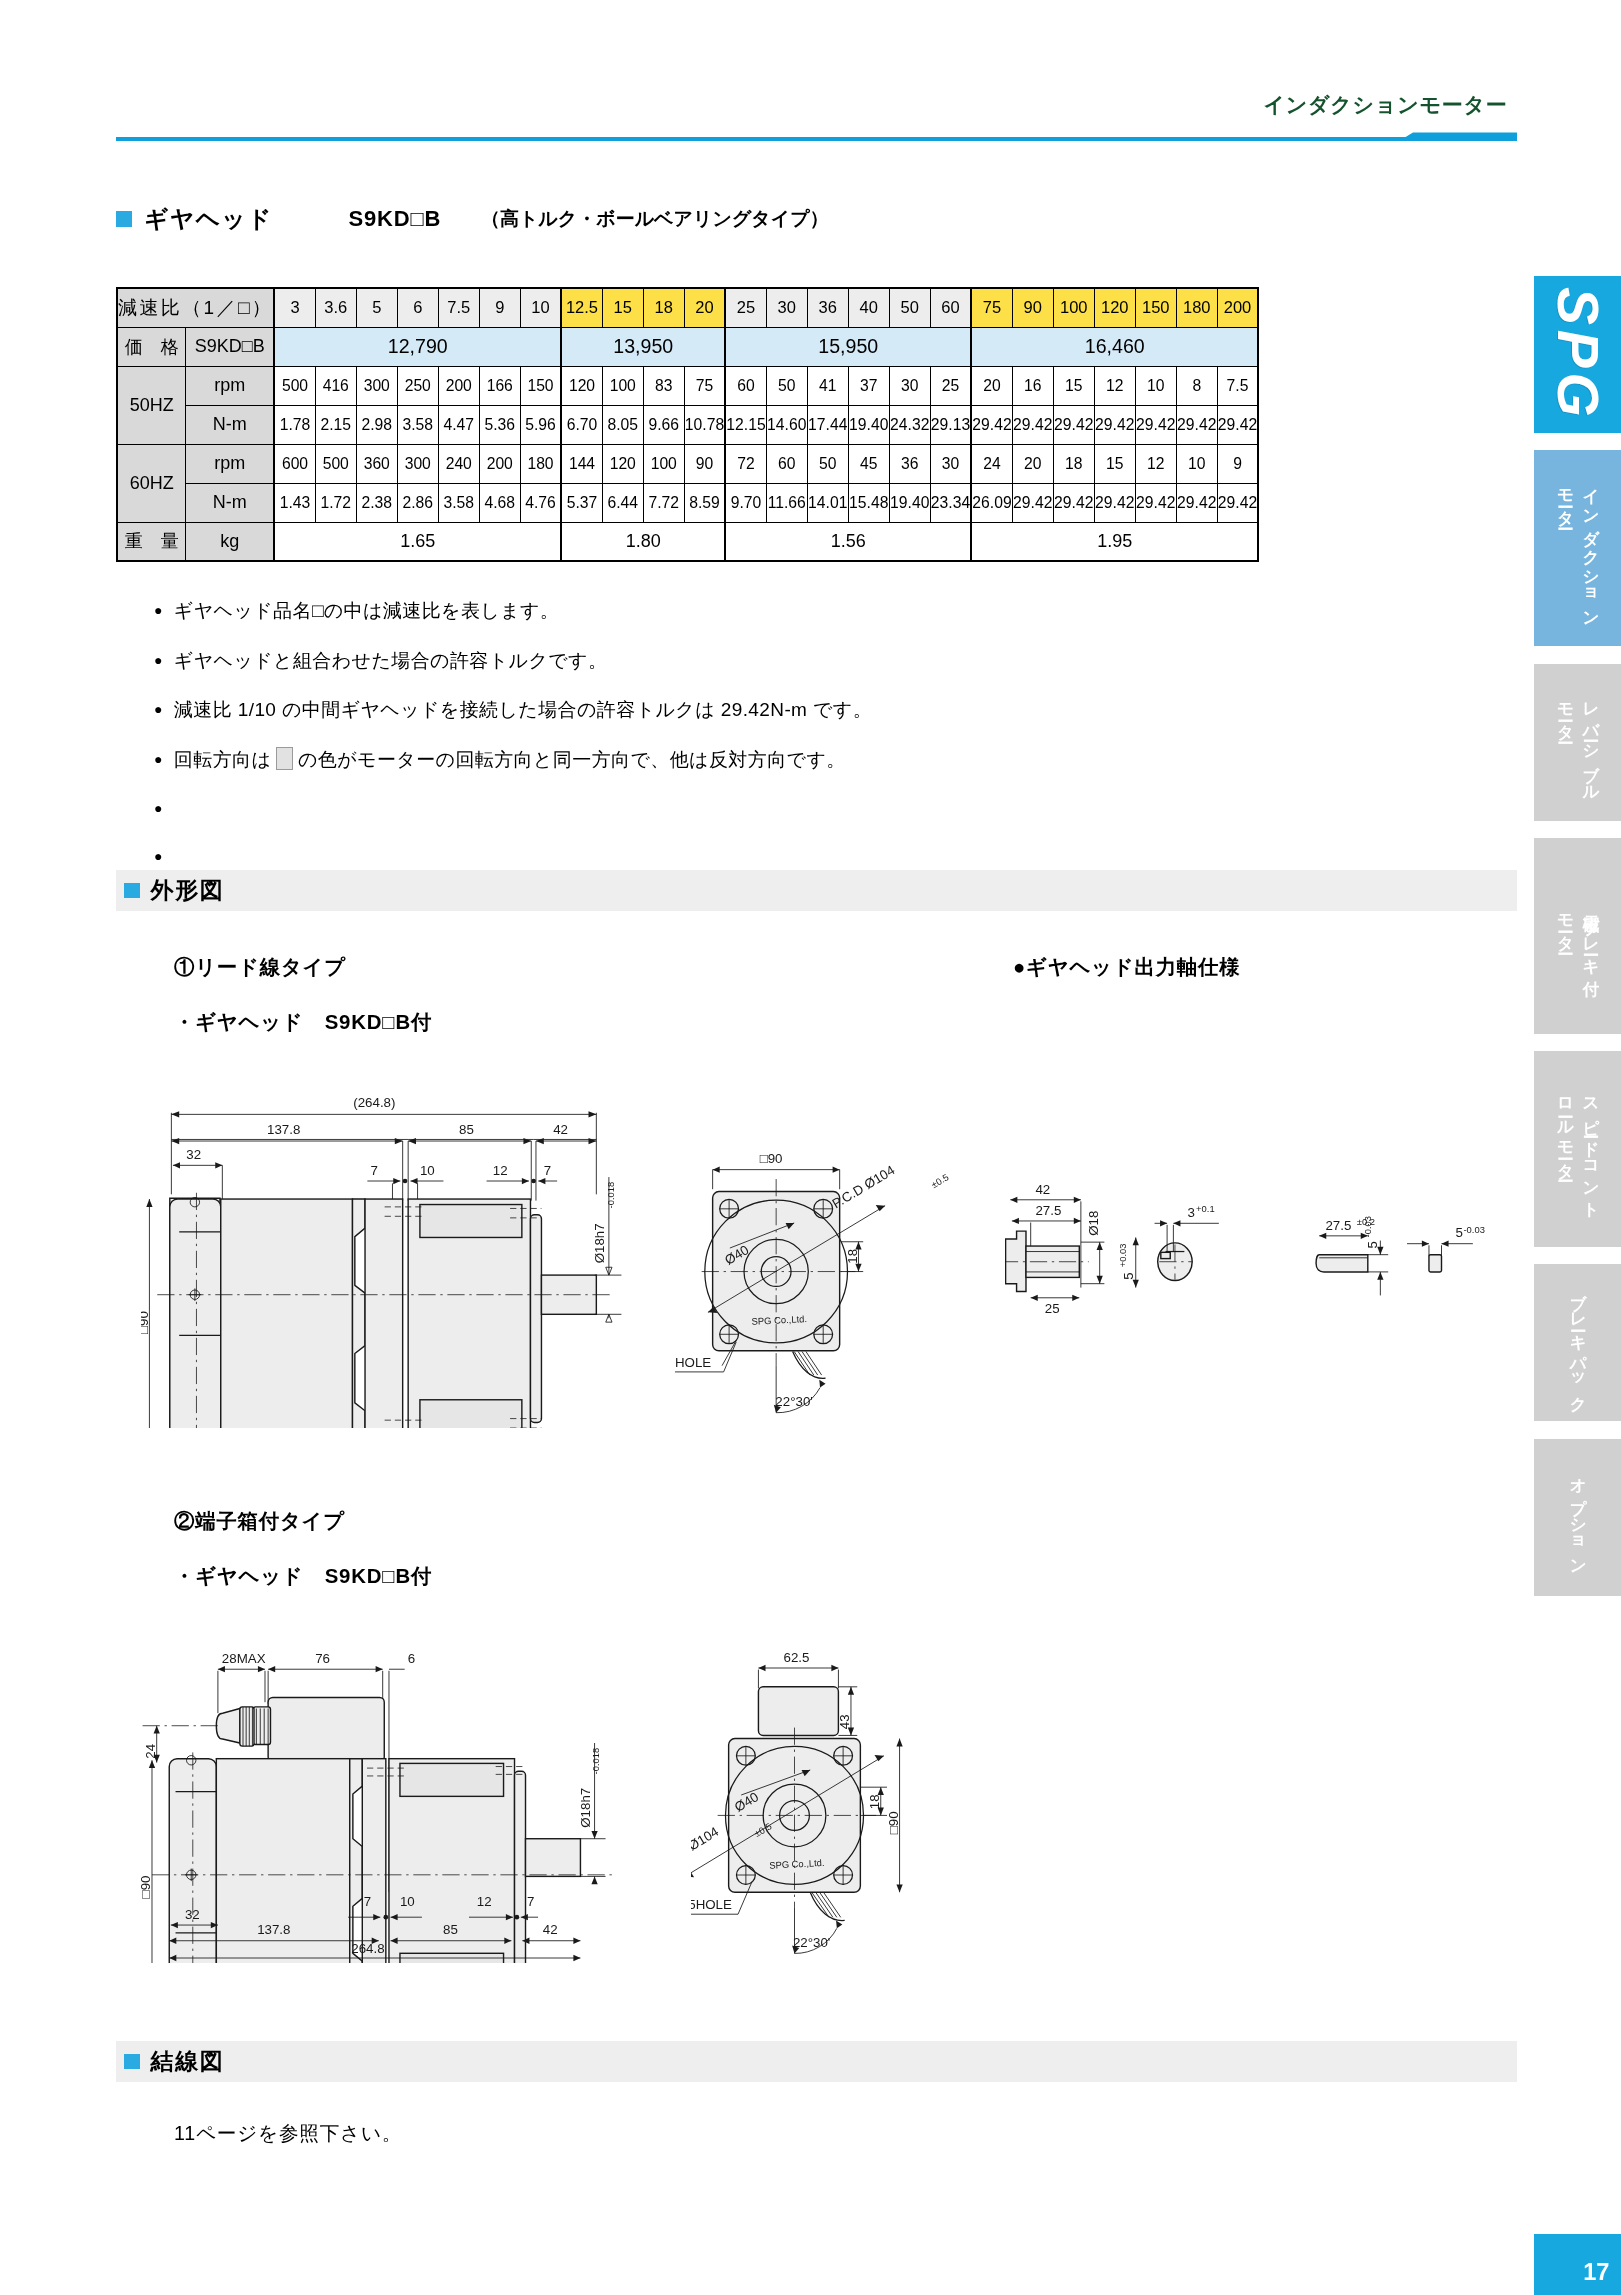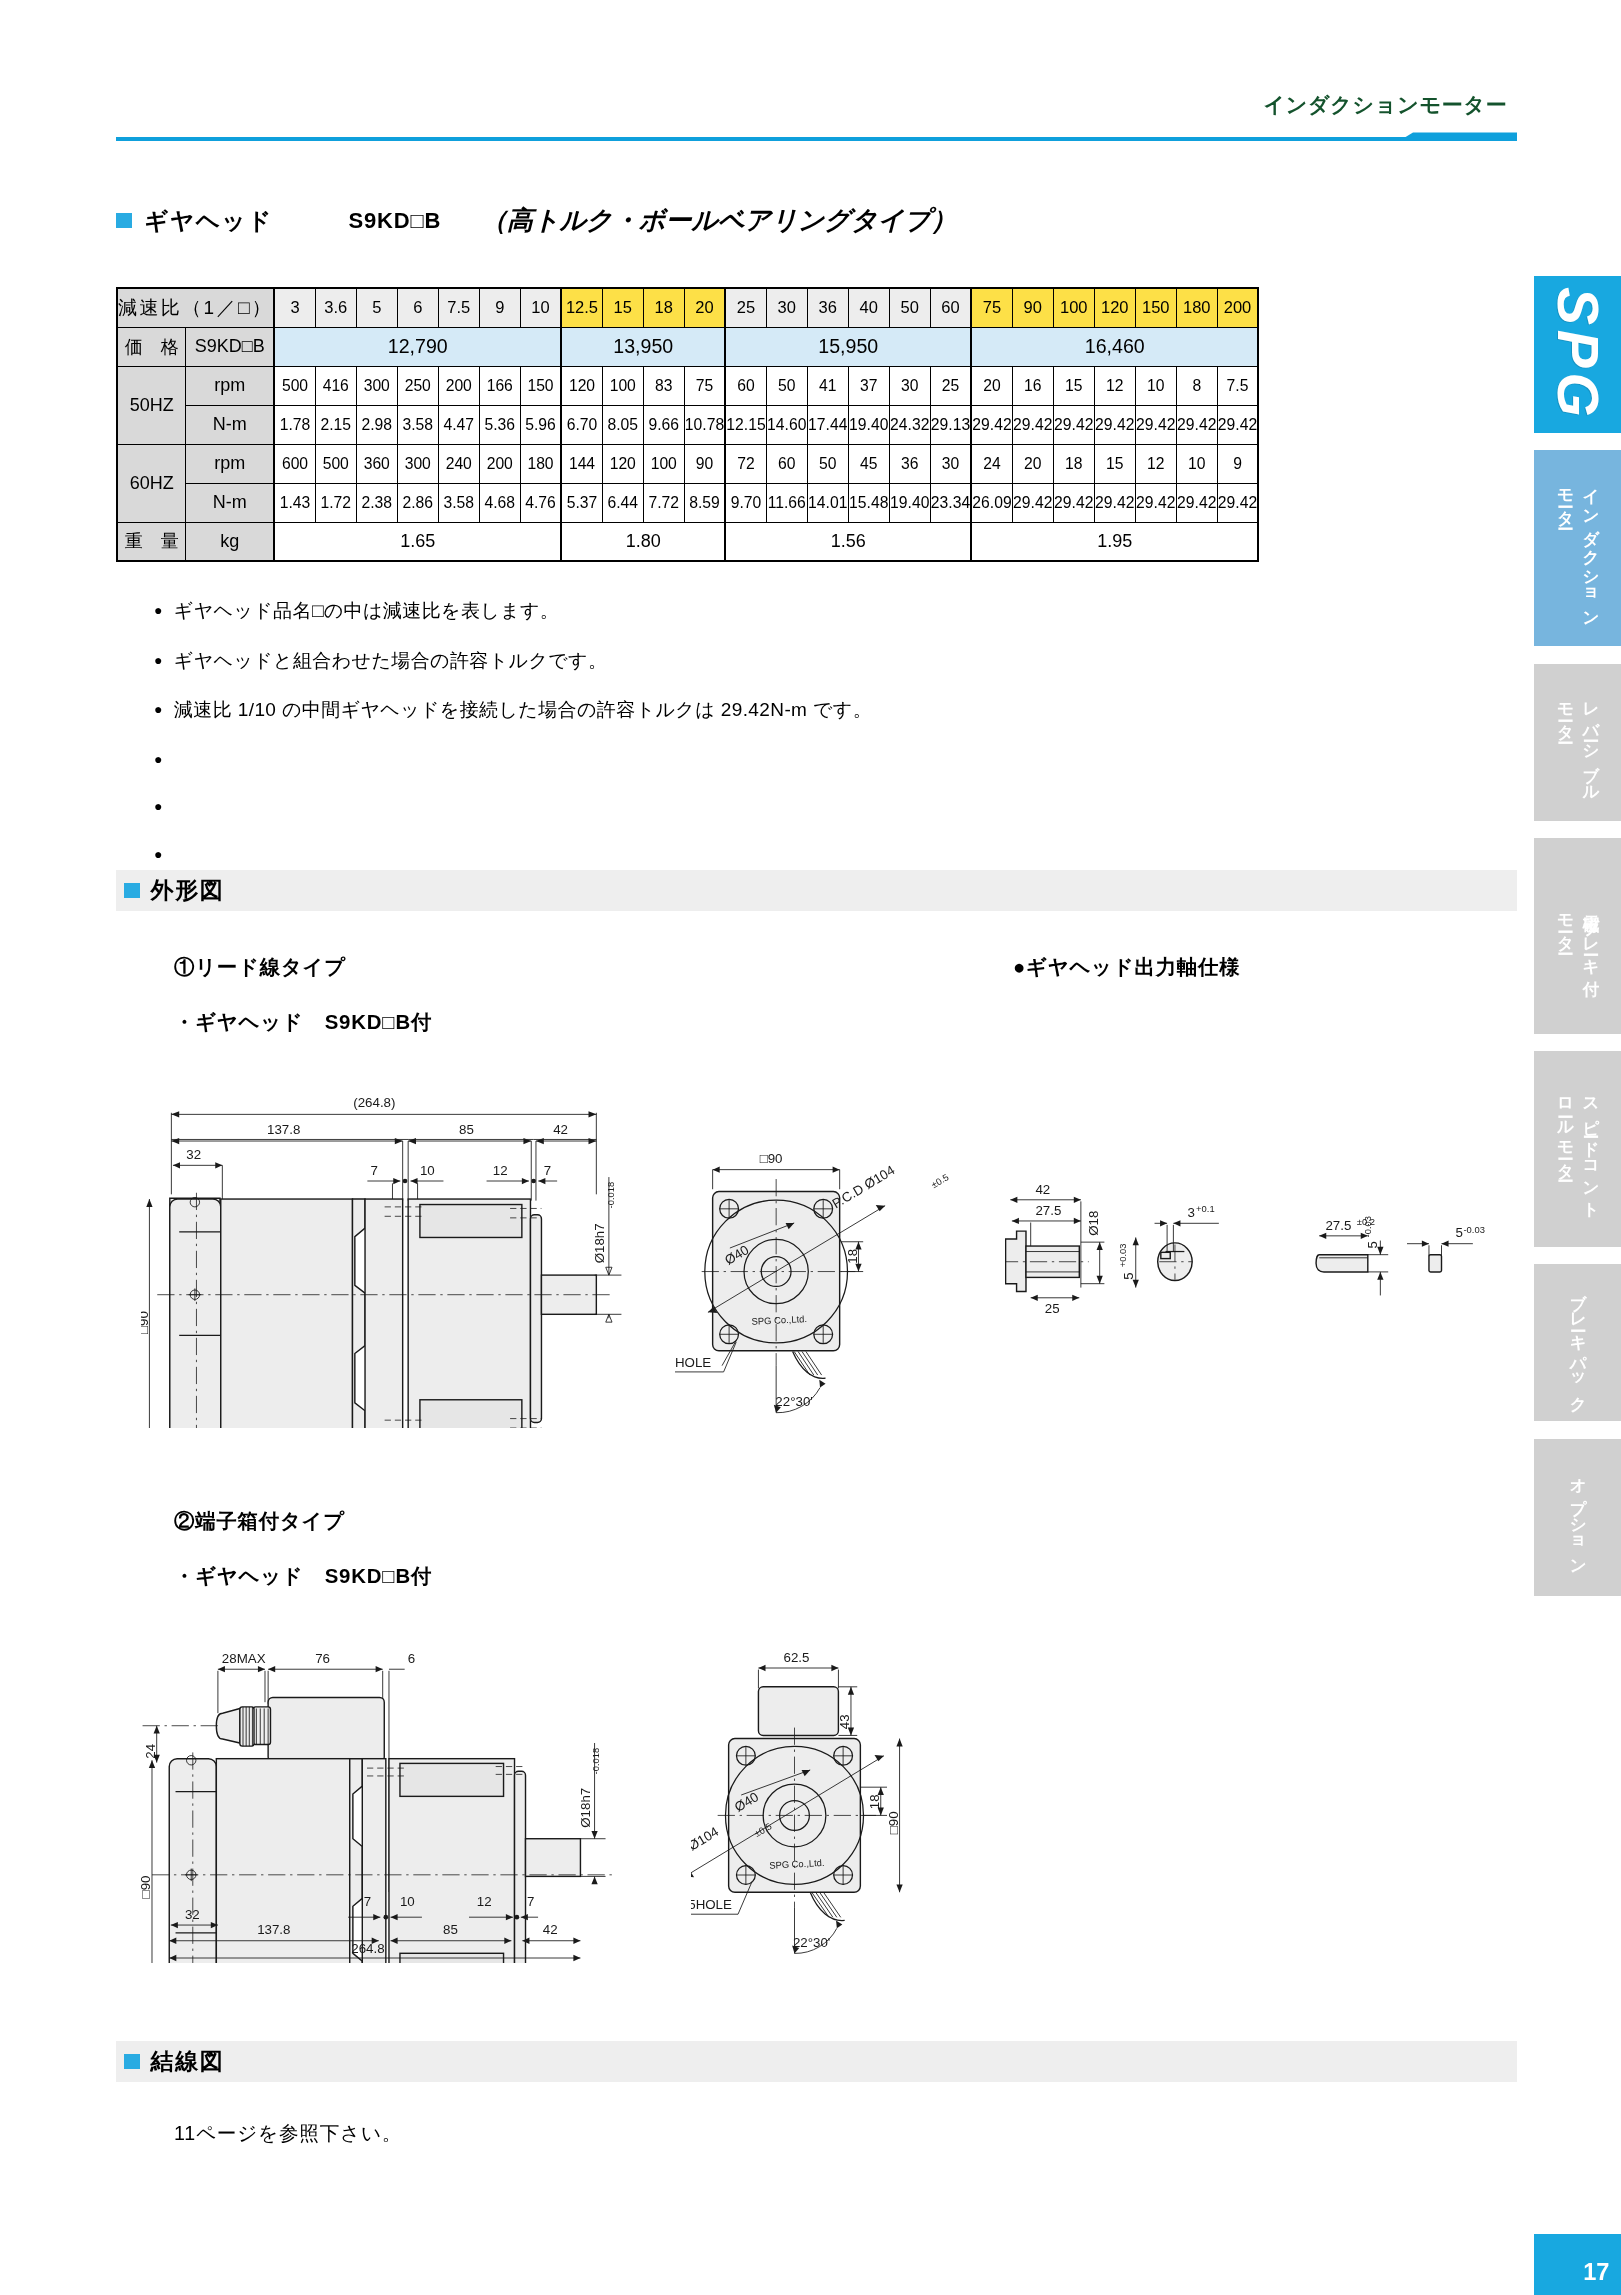--- a/index.html
+++ b/index.html
@@ -62,21 +62,21 @@
     background:#18a8e0; color:#fff; font-weight:bold; font-size:23.6px;
     display:flex; align-items:flex-end; justify-content:flex-end;
     padding:0 12.6px 9.4px 0;
   }
 
   
   .sec-title{ position:absolute; display:flex; align-items:center; gap:12.6px; }
   .sq-mark{ width:15.7px; height:15.7px; background:#29abe2; flex:none; }
   .sec-title .t1{ font-size:23.6px; font-weight:bold; letter-spacing:1.6px;text-align:center; }
   .sec-title .t2{ font-size:22px; font-weight:bold; margin-left:63px; letter-spacing:0.8px;}
-  .sec-title .t3{ font-size:26px; font-weight:bold; margin-left:27px;font-style:italic; }
+  .sec-title .t3{ font-size:19px; font-weight:bold; margin-left:27px; }
 
   .band{
     position:absolute; left:116px; width:1401px; height:41px;
     background:#eeeeee; display:flex; align-items:center; gap:11px; padding-left:7.9px;
   }
   .band .sq-mark{ background:#29abe2; }
   .band span.lbl{ font-size:23px; font-weight:bold; letter-spacing:1.6px; }
 
   
   .spec-wrap{ position:absolute; left:116px; top:287px; }
@@ -344,20 +344,21 @@
   <div class="note">
     <span class="dot">●</span>
     <span>ギヤヘッドと組合わせた場合の許容トルクです。</span>
   </div>
   <div class="note">
     <span class="dot">●</span>
     <span>減速比 1/10 の中間ギヤヘッドを接続した場合の許容トルクは 29.42N-m です。</span>
   </div>
   <div class="note">
     <span class="dot">●</span>
+    <span><span>回転方向は</span><span class="swatch"></span><span>の色がモーターの回転方向と同一方向で、他は反対方向です。</span></span>
   </div>
   <div class="note">
     <span class="dot">●</span>
   </div>
   <div class="note">
     <span class="dot">●</span>
   </div>
 </div>
 
 <div class="band" style="top:870px;">

